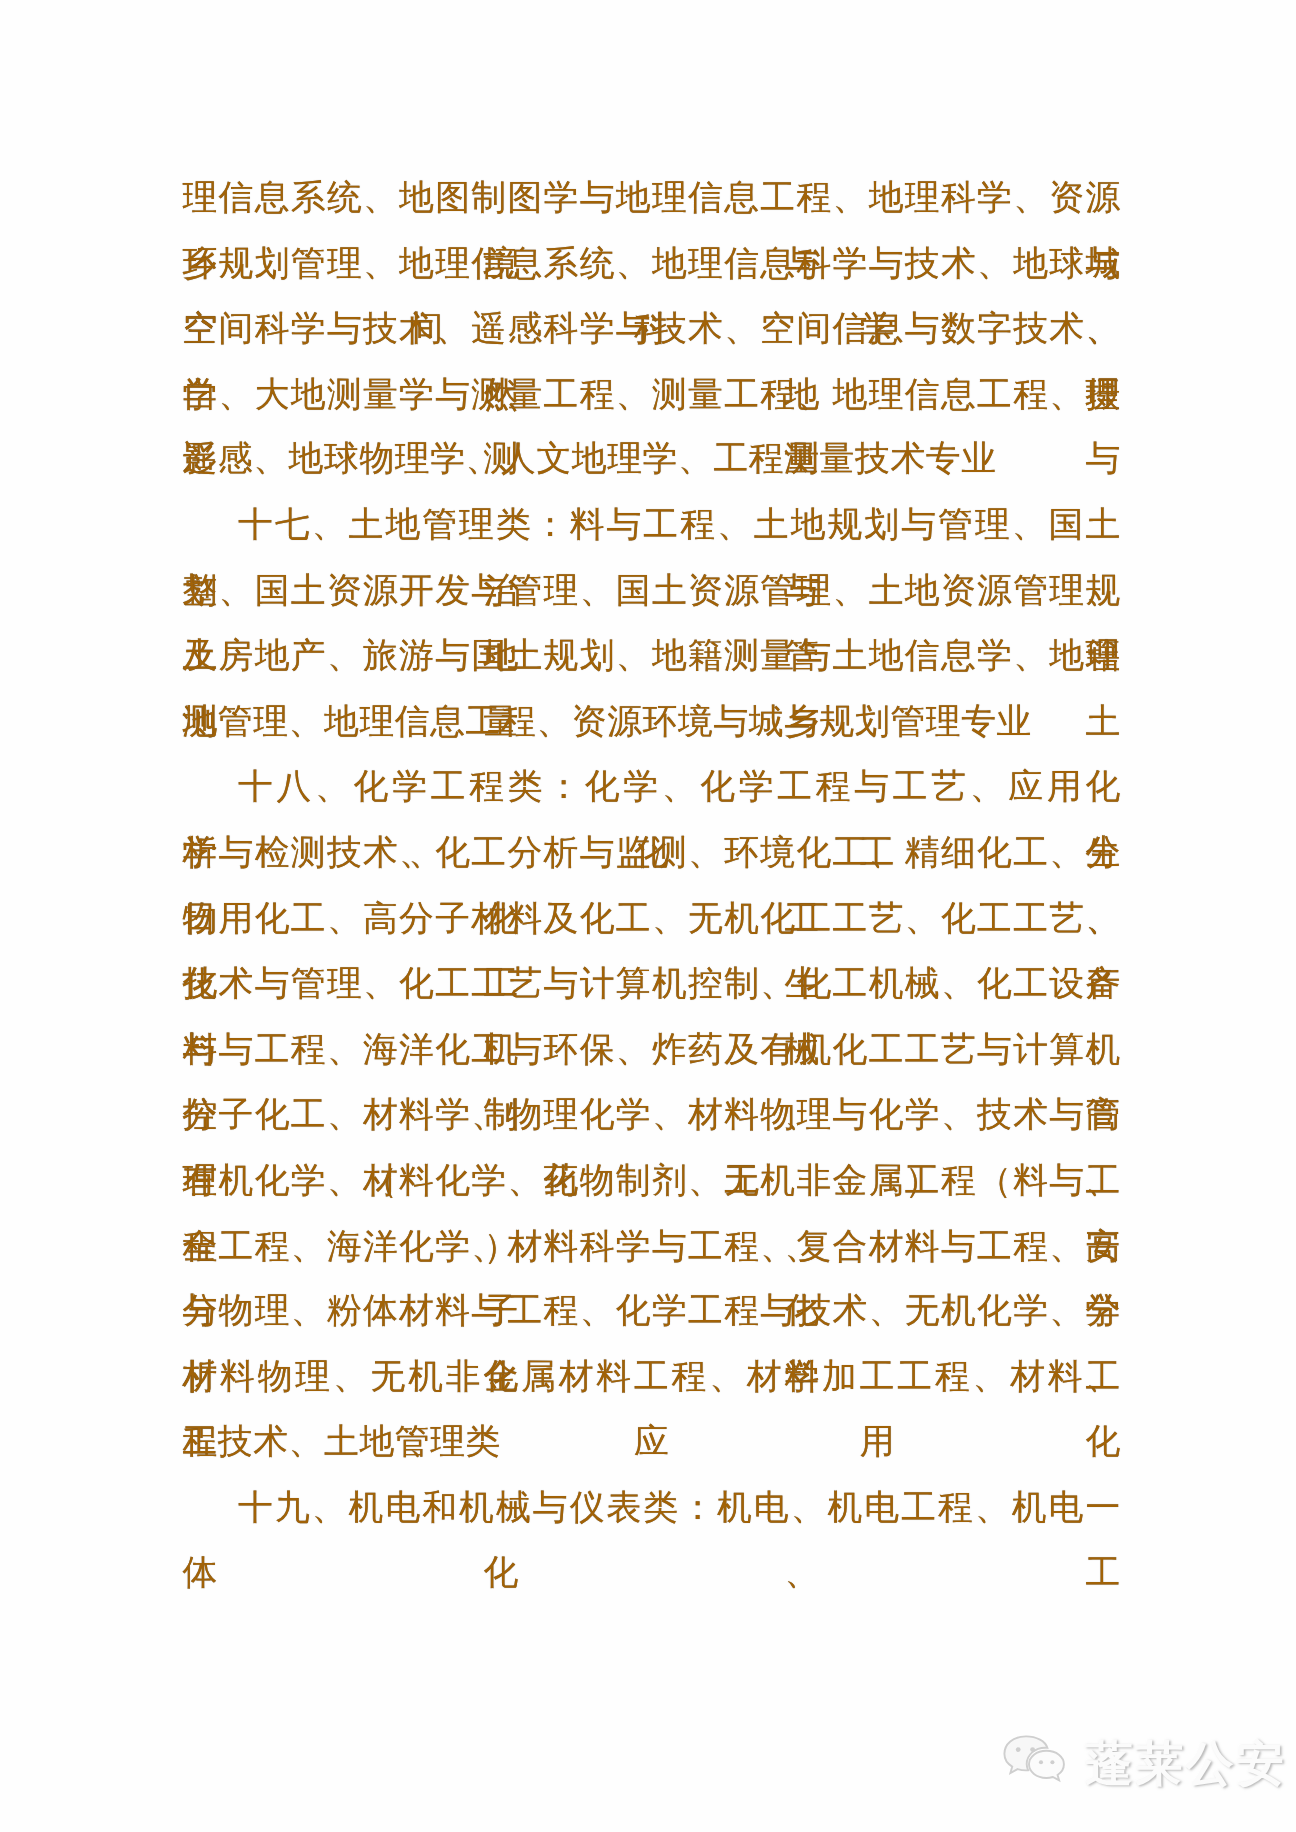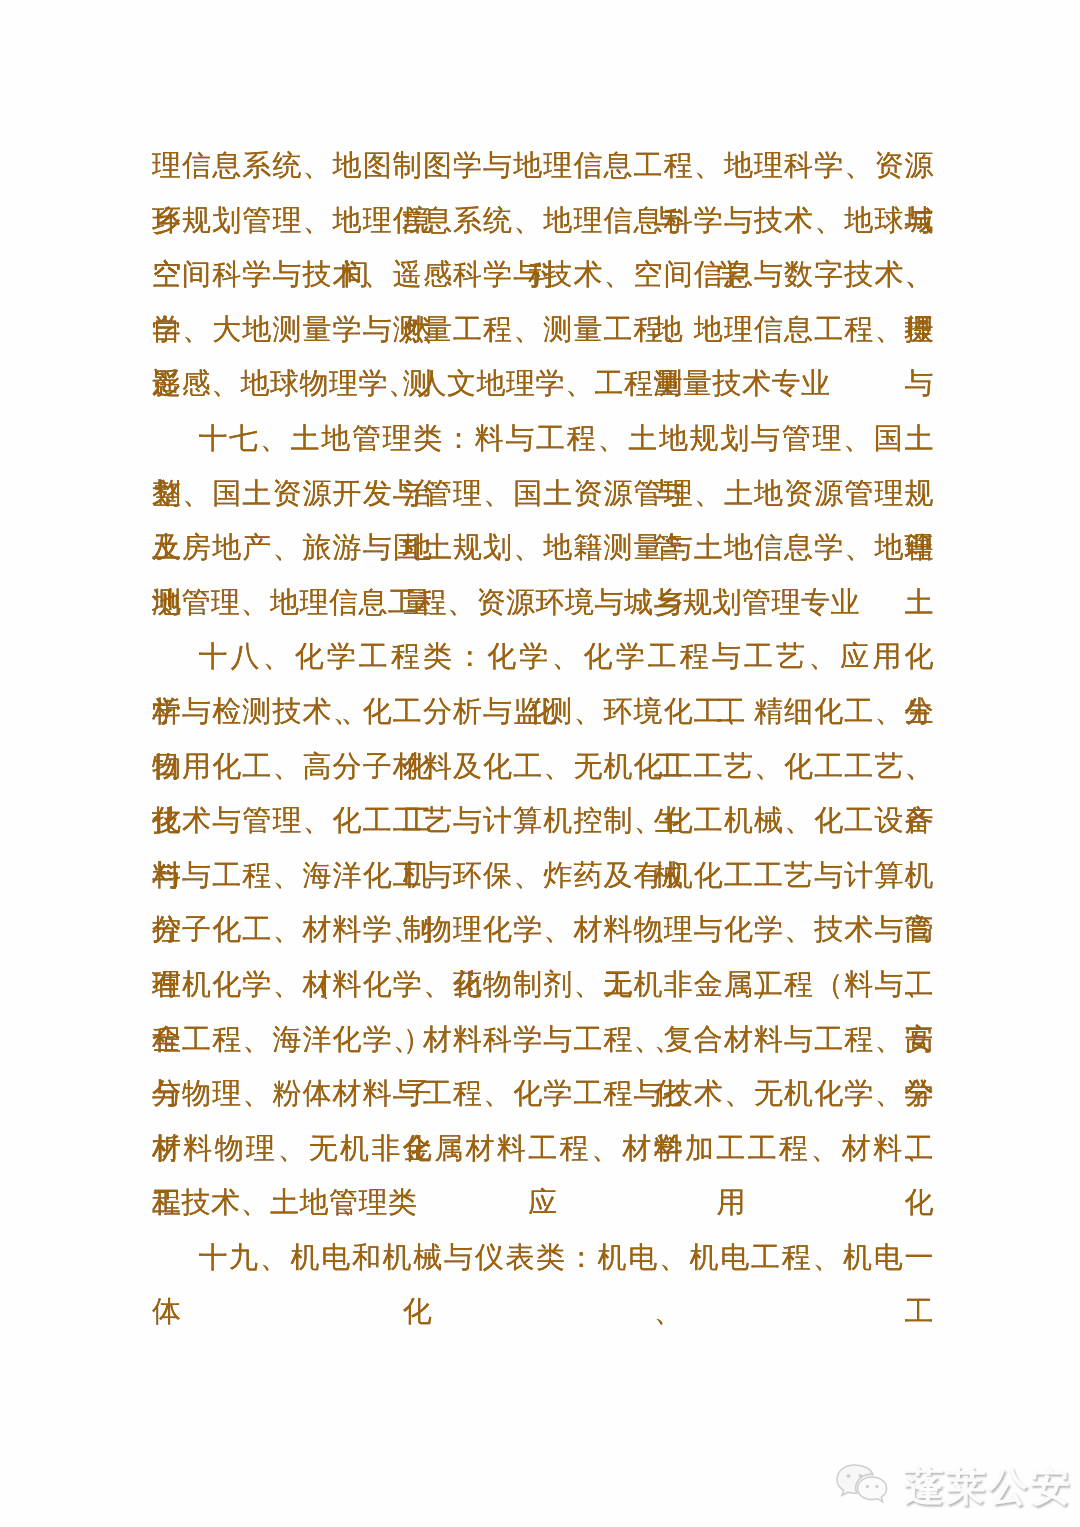--- a/index.html
+++ b/index.html
@@ -42,21 +42,21 @@
   .line.indent {
     text-indent: 1.6em;
   }
   .line.end {
     text-align: left;
     text-align-last: left;
   }
   .watermark {
     position: absolute;
     right: 8px;
-    bottom: 13px;
+    bottom: 30px;
     display: flex;
     align-items: center;
     gap: 8px;
     user-select: none;
   }
   .watermark-label {
     font-family: "Liberation Serif", "DejaVu Serif", serif;
     font-size: 40px;
     font-weight: bold;
     color: #fbfbfb;

